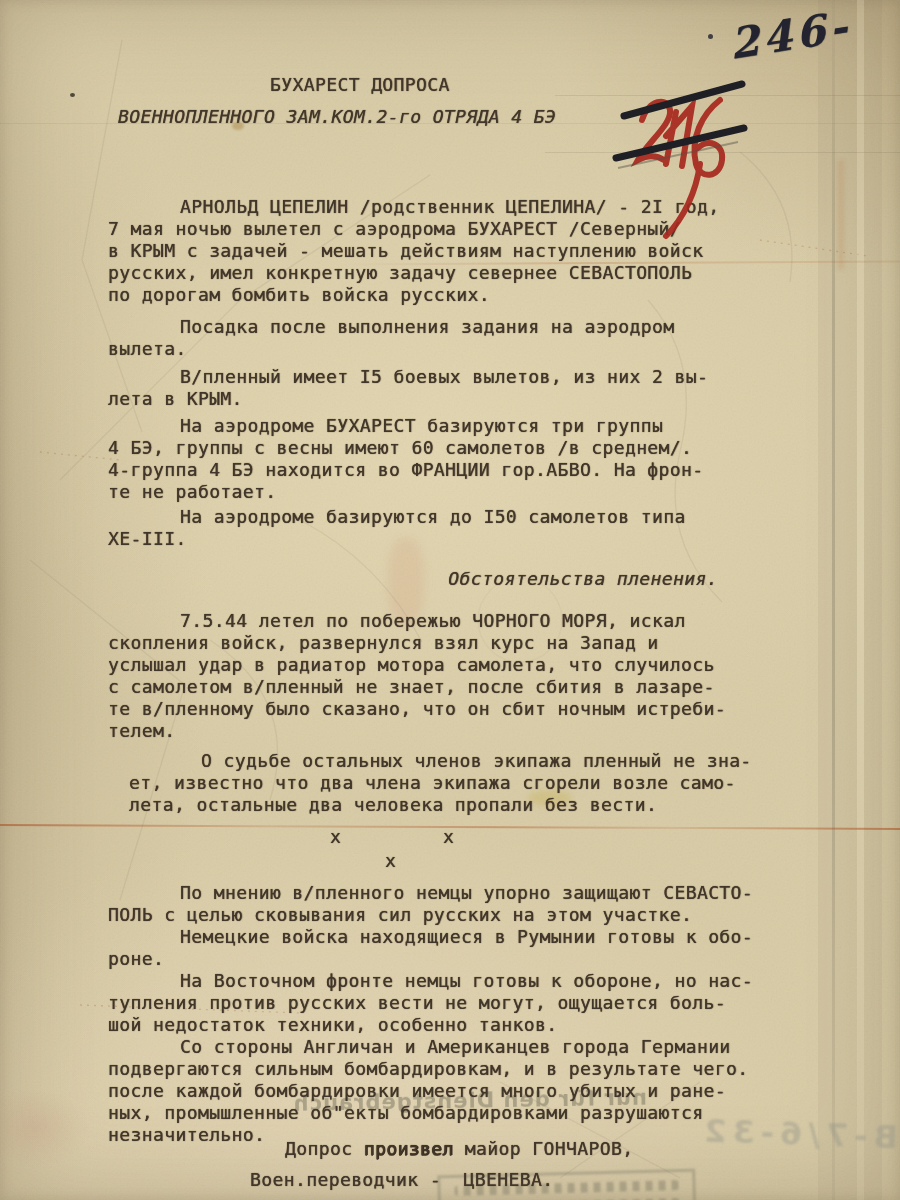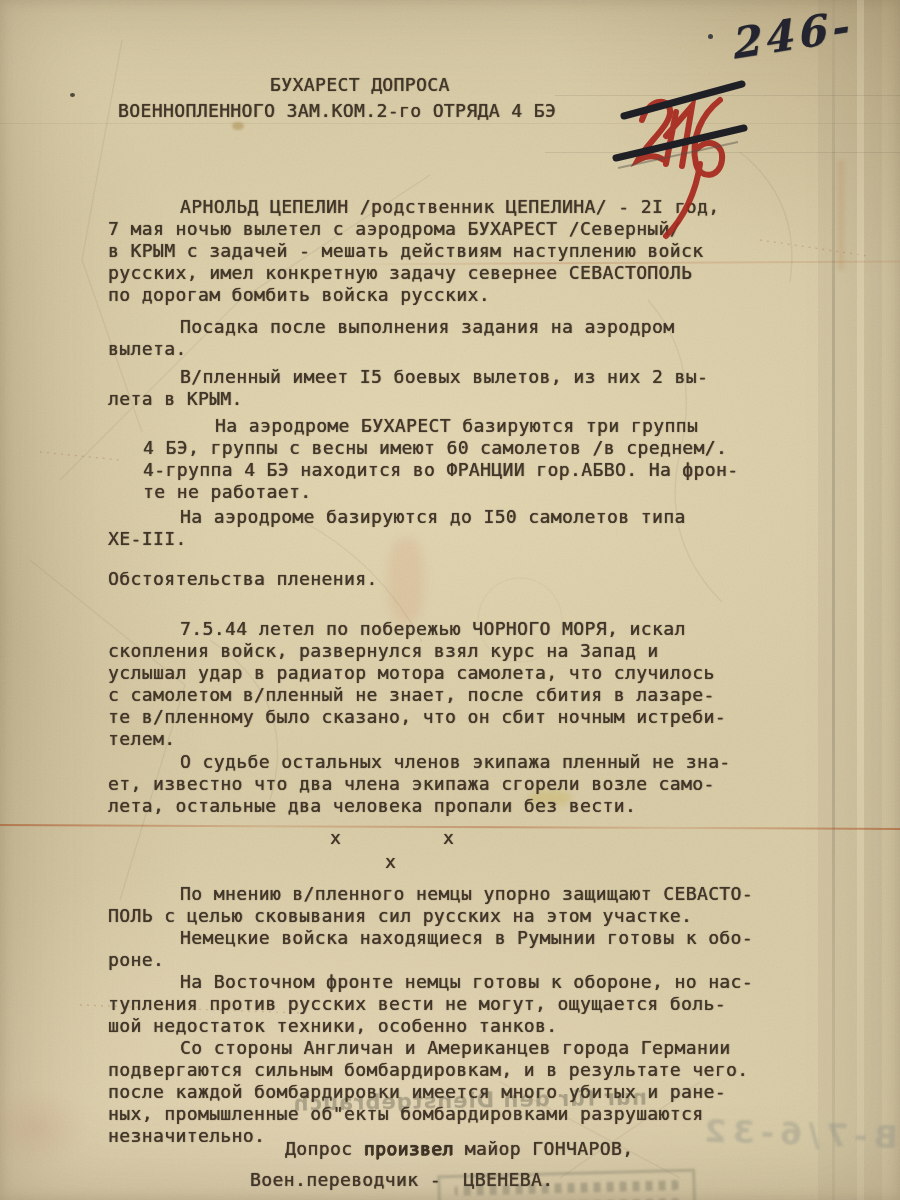--- a/index.html
+++ b/index.html
@@ -19,36 +19,36 @@
   
   .type{
     color:#41362a;
     font-size:18px;
     letter-spacing:0.4px;
     text-shadow:0 0 0.8px rgba(62,48,30,0.85), 0.6px 0.4px 0.9px rgba(62,48,30,0.38);
     white-space:pre;
   }
   .hdr{position:absolute;height:22px;}
   .hdr1{left:270px;top:74px;}
-  .hdr2{left:118px;top:100px;}
+  .hdr2{left:118px;top:106px;font-style:italic;}
   .hdr3{left:170px;top:137px;}
 
   .doc-body{position:absolute;left:108px;top:196px;width:700px;z-index:3;}
   .para{margin:0 0 4px 0;}
   .para .line{height:22px;white-space:pre;}
   .para .line.first{text-indent:72px;}
   [data-block-id="p1"]{margin-bottom:10px;}
   [data-block-id="p2"]{margin-bottom:6px;}
   [data-block-id="p3"]{margin-bottom:5px;}
-  [data-block-id="p4"]{margin-bottom:3px;margin-left:35px;}
+  [data-block-id="p4"]{margin-bottom:3px;}
   [data-block-id="p5"]{margin-bottom:18px;}
-  [data-block-id="p6"]{margin-bottom:1px;}
-  [data-block-id="p7"]{margin-bottom:10px;}
+  [data-block-id="p6"]{margin-bottom:8px;}
+  [data-block-id="p7"]{margin-bottom:10px;margin-left:21px;}
   [data-block-id="p8"],[data-block-id="p9"],[data-block-id="p10"],[data-block-id="p11"]{margin-bottom:0;}
-  .section-heading{height:22px;margin:0 90px 28px 0;text-align:left;white-space:pre;}
+  .section-heading{height:22px;margin:0 90px 20px 0;text-align:right;white-space:pre;font-style:italic;}
   .separator{position:relative;height:46px;margin-bottom:10px;}
   .sep-x{position:absolute;}
   .sep-x1{left:222px;top:0;}
   .sep-x2{left:335px;top:0;}
   .sep-x3{left:277px;top:24px;}
 
   .sig{position:absolute;z-index:3;height:22px;}
   .sig1{left:285px;top:1138px;}
   .sig2{left:250px;top:1169px;}
   .sig .emph{text-shadow:0 0 1px rgba(50,38,22,1), 0.8px 0 0 rgba(50,38,22,0.9), 0 0.6px 0 rgba(50,38,22,0.7);}

